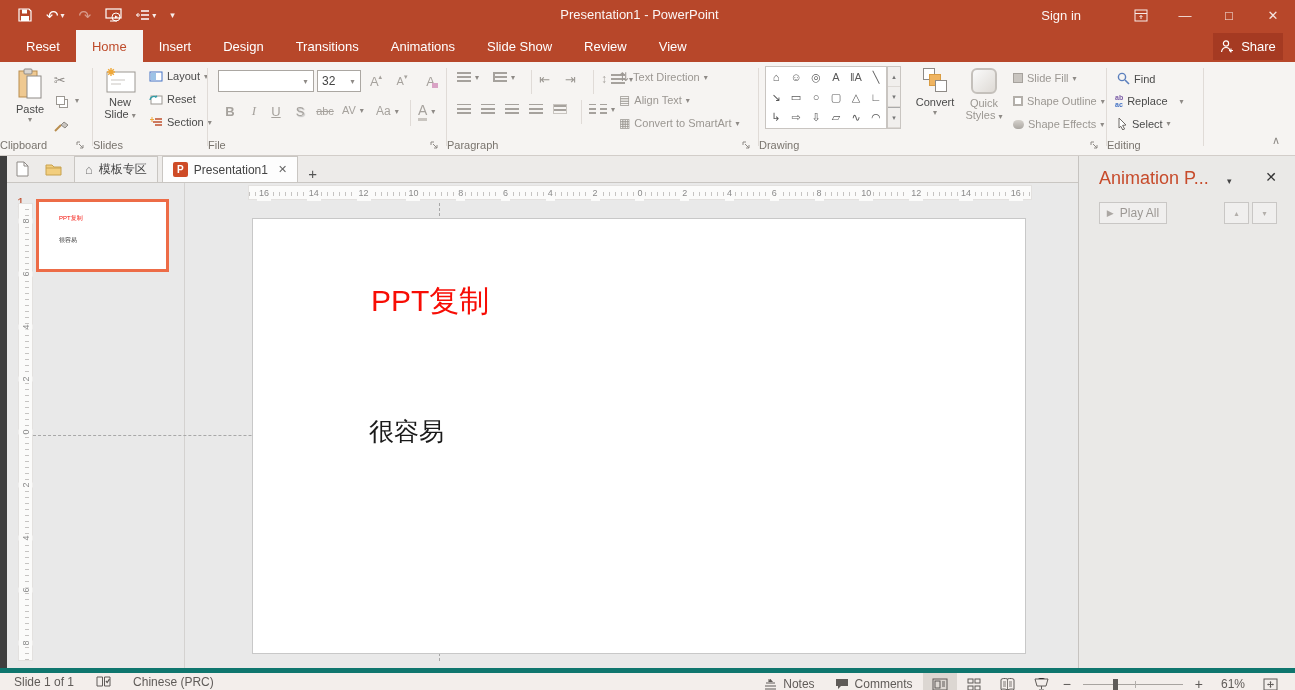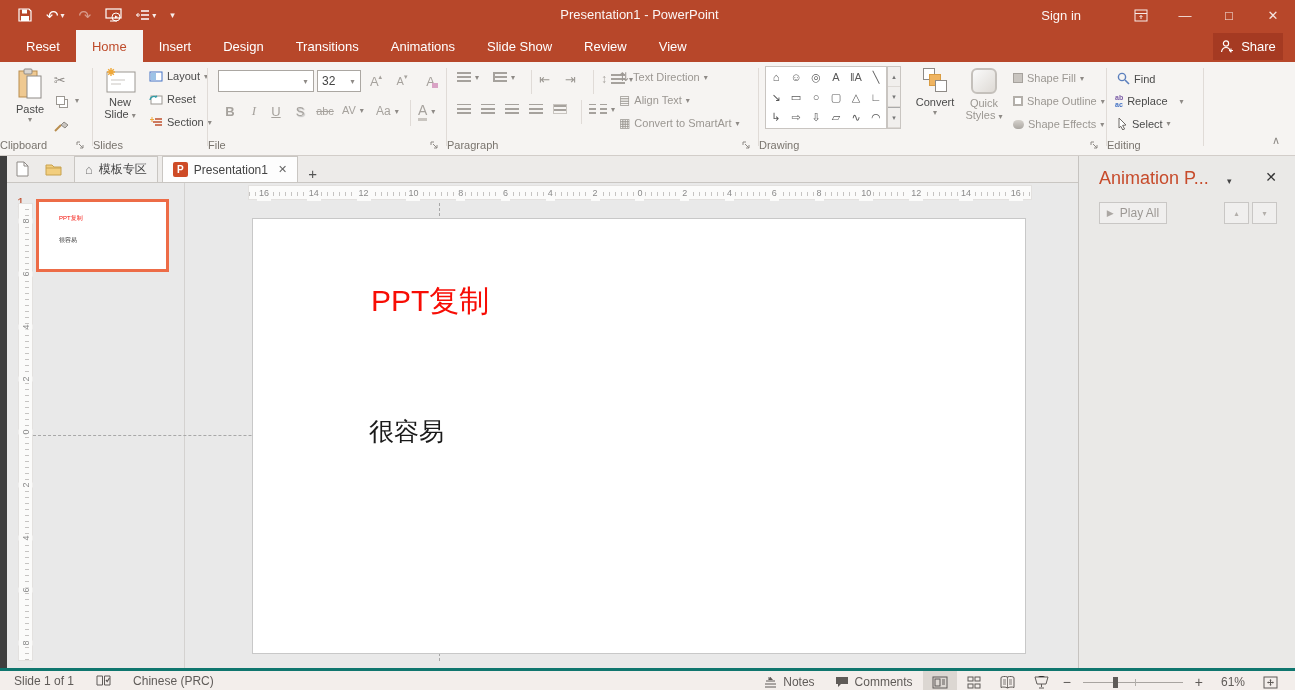--- a/index.html
+++ b/index.html
@@ -111,21 +111,21 @@
   #ap-title { position:absolute; left:20px; top:12px; font-size:18px; color:#C74B2B; }
   #ap-caret { position:absolute; left:148px; top:20px; font-size:9px; color:#444; }
   #ap-close { position:absolute; right:18px; top:13px; font-size:14px; color:#333; }
   #ap-play { position:absolute; left:20px; top:46px; width:68px; height:22px; background:#F0EFEE; border:1px solid #C9C7C5;
              display:flex; align-items:center; justify-content:center; gap:6px; font-size:12px; color:#9C9894; }
   #ap-play .pg { font-size:9px; color:#ABA7A3; }
   .ap-upd { position:absolute; top:46px; width:25px; height:22px; background:#F0EFEE; border:1px solid #C9C7C5;
             display:flex; align-items:center; justify-content:center; font-size:8px; color:#B3AFAB; }
 
   
-  #statusbar { left:0; top:668px; width:1295px; height:22px; background:#F3EEEB; border-top:3px solid #0f766e;
+  #statusbar { left:0; top:668px; width:1295px; height:22px; background:#F3EEEB; border-top:5px solid #0f766e;
                display:flex; align-items:center; font-size:12px; color:#5F5B58; }
   #sb-left { display:flex; align-items:center; gap:22px; margin-left:14px; }
   #sb-right { position:absolute; right:0; top:0; height:22px; display:flex; align-items:center; }
   .sb-btn { display:flex; align-items:center; gap:6px; padding:0 10px; height:22px; }
   .viewbtn { width:34px; height:22px; display:flex; align-items:center; justify-content:center; }
   .viewbtn.sel { background:#DCD7D2; }
   #zoom-track { width:100px; height:1px; background:#A8A4A0; position:relative; margin:0 8px; }
   #zoom-thumb { position:absolute; left:30px; top:-5px; width:5px; height:11px; background:#5F5B58; }
   #zoom-tick { position:absolute; left:52px; top:-3px; width:1px; height:7px; background:#B3AFAB; }
   .zi { font-size:14px; color:#5F5B58; padding:0 4px; }
@@ -422,21 +422,21 @@
       <span style="margin-top:4px">Convert</span>
       <span class="caret">▾</span>
     </div>
     <div class="bigbtn" style="left:202px;top:6px;width:46px;color:#9B9792">
       <span class="qstyle-ico"></span>
       <span style="margin-top:3px">Quick</span>
       <span><span>Styles</span> <span class="caret">▾</span></span>
     </div>
     <span class="rsmall dis" style="left:254px;top:10px">
         <span class="fill-sq"></span>
-        <span>Shape Fill</span>
+        <span>Slide Fill</span>
         <span class="caret">▾</span>
       </span>
     <span class="rsmall dis" style="left:254px;top:33px">
         <span class="outline-sq"></span>
         <span>Shape Outline</span>
         <span class="caret">▾</span>
       </span>
     <span class="rsmall dis" style="left:254px;top:56px">
         <span class="effect-sq"></span>
         <span>Shape Effects</span>

